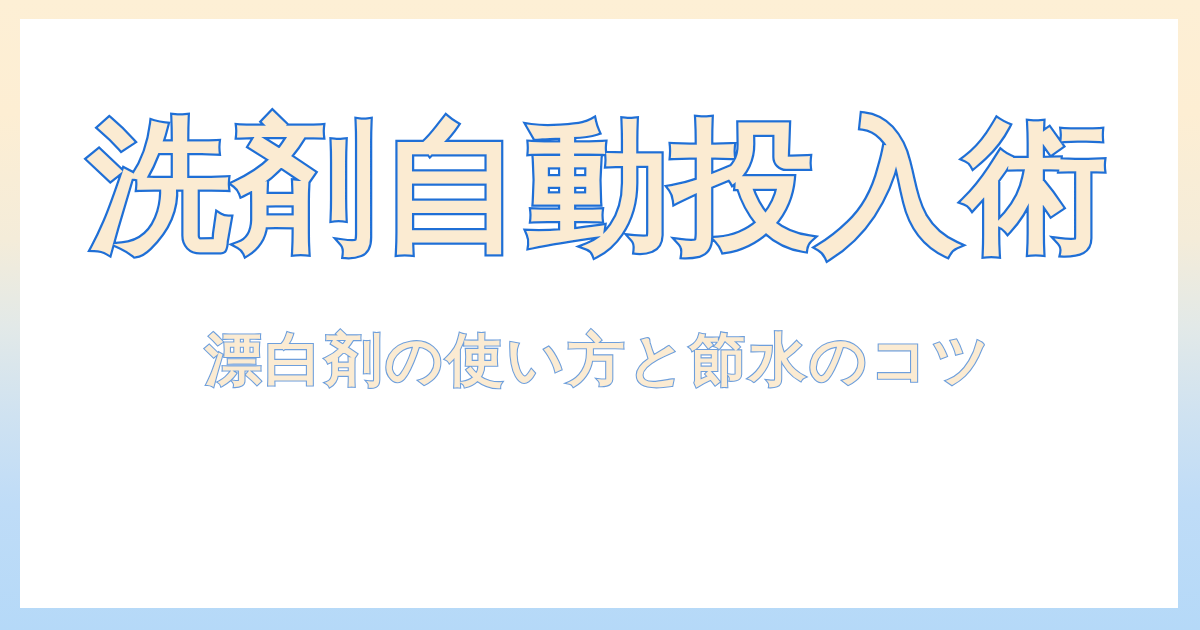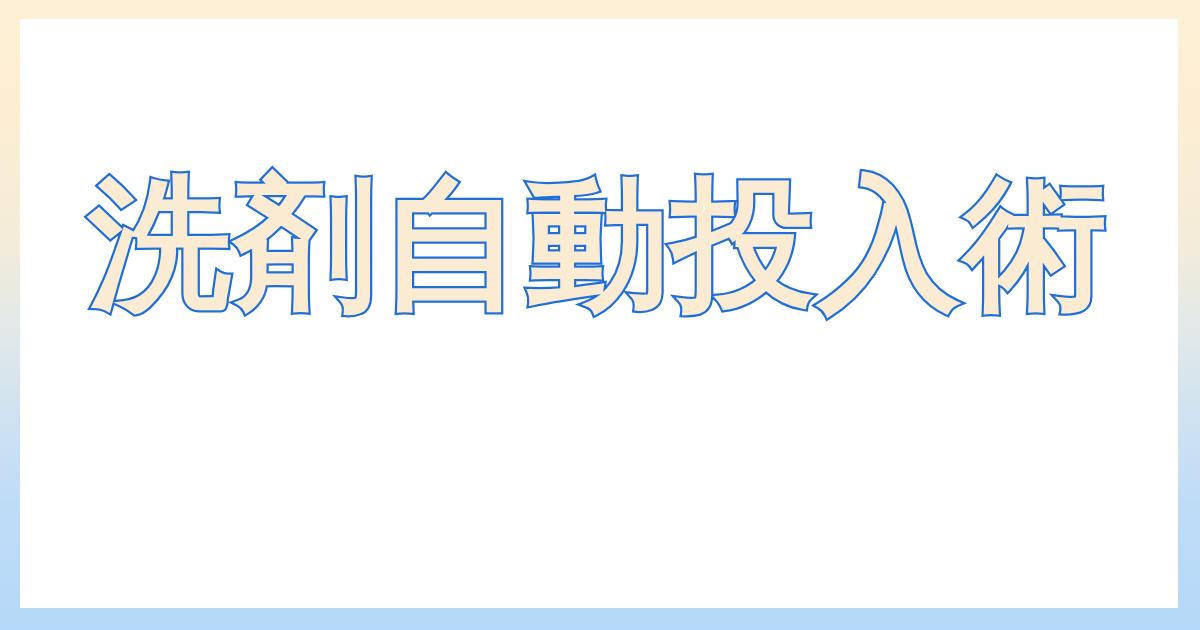--- a/index.html
+++ b/index.html
@@ -30,21 +30,21 @@
     left: 20px;
     top: 19px;
     width: 1158px;
     height: 589px;
     background: #ffffff;
   }
 
   .content {
     position: absolute;
     left: 20px;
-    top: 19px;
+    top: 27px;
     width: 1158px;
     height: 425px;
     display: flex;
     flex-direction: column;
     align-items: center;
     justify-content: center;
   }
 
   
   .title-wrap {
@@ -98,16 +98,19 @@
 <div class="canvas">
 
   <div class="frame-panel"></div>
 
   <div class="content">
 
     <div class="title-wrap">
       <div class="title">洗剤自動投入術</div>
     </div>
 
+    <div class="subtitle-wrap">
+      <div class="subtitle">漂白剤の使い方と節水のコツ</div>
+    </div>
 
   </div>
 
 </div>
 
 </body></html>

